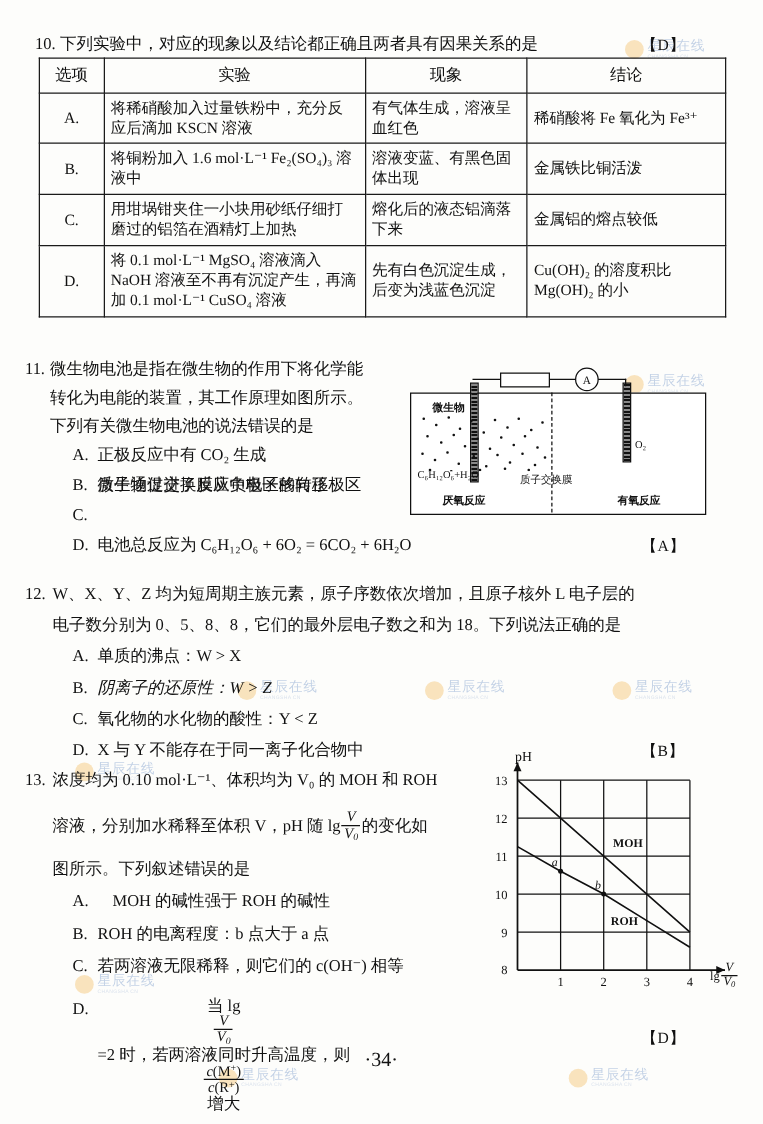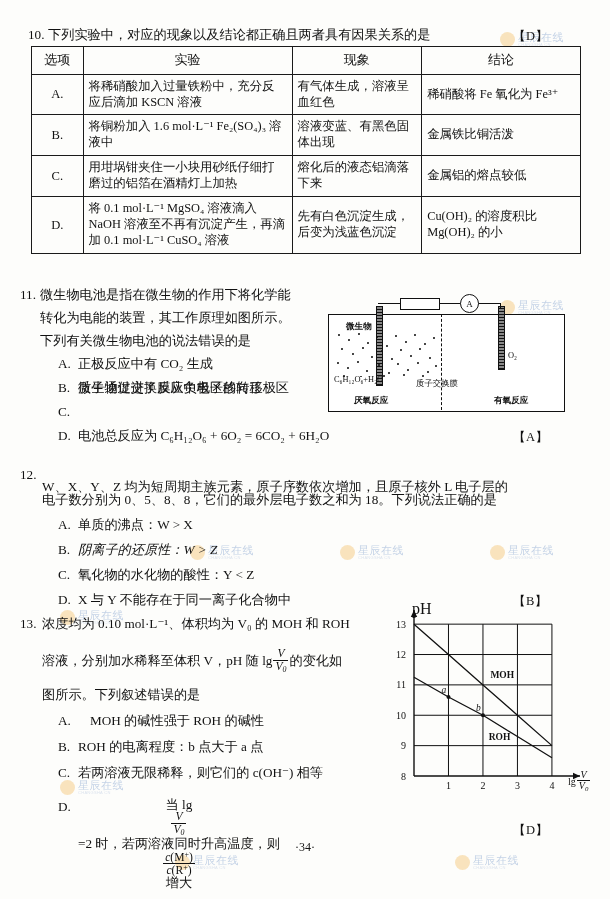--- a/index.html
+++ b/index.html
@@ -271,21 +271,21 @@
 
       <div class="lbl lbl-b" style="left:48px;top:36px;">微生物</div>
       <div class="lbl" style="left:36px;top:90px;">C₆H₁₂O₆+H₂O</div>
       <div class="lbl" style="left:118px;top:94px;">质子交换膜</div>
       <div class="lbl lbl-b" style="left:56px;top:110px;">厌氧反应</div>
       <div class="lbl lbl-b" style="left:196px;top:110px;">有氧反应</div>
       <div class="lbl" style="left:210px;top:66px;">O₂</div>
     </div>
 
     <div class="abs qline" style="left:20px;top:468px;">12.</div>
-    <div class="abs qline" style="left:42px;top:468px;margin-top:12px;">W、X、Y、Z 均为短周期主族元素，原子序数依次增加，且原子核外 L 电子层的</div>
+    <div class="abs qline" style="left:42px;top:468px;">W、X、Y、Z 均为短周期主族元素，原子序数依次增加，且原子核外 L 电子层的</div>
     <div class="abs qline" style="left:42px;top:493px;">电子数分别为 0、5、8、8，它们的最外层电子数之和为 18。下列说法正确的是</div>
 
     <div class="abs qline" style="left:58px;top:518px;">A.</div>
     <div class="abs qline" style="left:78px;top:518px;">单质的沸点：W &gt; X</div>
     <div class="abs qline" style="left:58px;top:543px;">B.</div>
     <div class="abs qline" style="left:78px;top:543px;font-style:italic;">阴离子的还原性：W &gt; Z</div>
     <div class="abs qline" style="left:58px;top:568px;">C.</div>
     <div class="abs qline" style="left:78px;top:568px;">氧化物的水化物的酸性：Y &lt; Z</div>
     <div class="abs qline" style="left:58px;top:593px;">D.</div>
     <div class="abs qline" style="left:78px;top:593px;">X 与 Y 不能存在于同一离子化合物中</div>
@@ -368,26 +368,26 @@
             <text x="59.48275862068965" y="89.03703703703705" font-style="italic">a</text>
             <text x="93.96551724137932" y="107.25925925925927" font-style="italic">b</text>
             <text x="108.41379310344828" y="73.75925925925928" font-weight="bold">MOH</text>
             <text x="106.6896551724138" y="136.0185185185185" font-weight="bold">ROH</text>
           </g>
         <g id="points" fill="#111">
             <circle cx="66.48275862068965" cy="93.03703703703705" r="2"></circle>
             <circle cx="100.96551724137932" cy="111.25925925925927" r="2"></circle>
           </g>
       </svg>
-      <div class="abs" style="left:30px;top:-4px;font-size:16px;">pH</div>
+      <div class="abs" style="left:30px;top:-4px;font-size:11px;">pH</div>
       <div class="abs" style="left:186px;top:166px;font-size:10px;display:flex;align-items:center;">
         <span>lg</span>
         <span class="frac" style="font-size:10px;">
           <span class="num ital">V</span>
           <span class="den ital">V<sub>0</sub></span>
         </span>
       </div>
     </div>
 
-    <div class="abs" style="left:0;top:840px;width:610px;text-align:center;font-size:12px;">·34·</div>
+    <div class="abs" style="left:0;top:840px;width:610px;text-align:center;font-size:16px;">·34·</div>
 
   </div>
 </div>
 
 </body></html>

